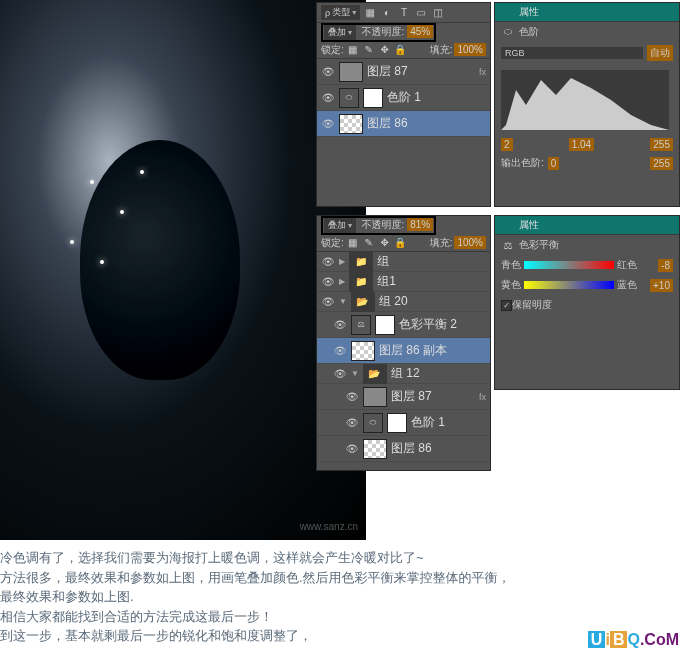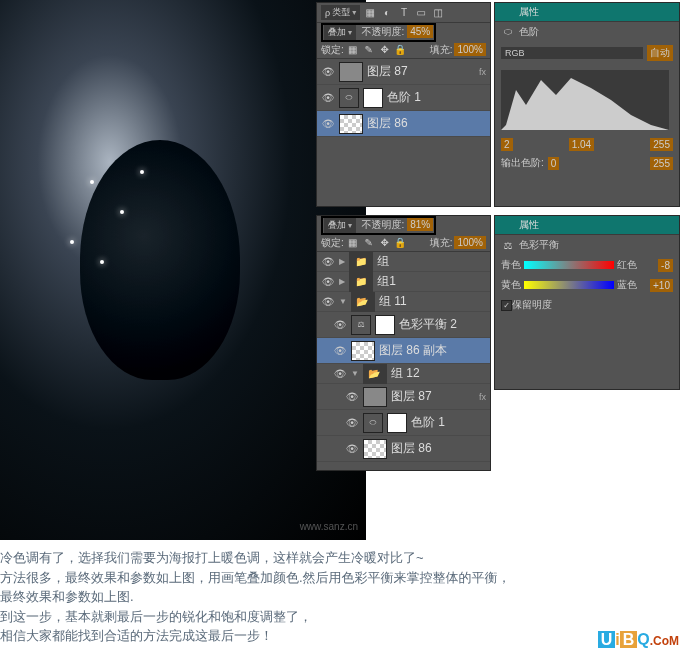--- a/index.html
+++ b/index.html
@@ -176,21 +176,21 @@
   <div class="layer folder">
     <span class="eye">👁</span>
     <span class="arrow">▶</span>
     <div class="thumb folder-ico">📁</div>
     <span class="layer-name">组1</span>
   </div>
   <div class="layer folder">
     <span class="eye">👁</span>
     <span class="arrow">▼</span>
     <div class="thumb folder-ico">📂</div>
-    <span class="layer-name">组 11</span>
+    <span class="layer-name">组 20</span>
   </div>
   <div class="layer indent1">
     <span class="eye">👁</span>
     <div class="thumb-adj">⚖</div>
     <div class="thumb-mask"></div>
     <span class="layer-name">色彩平衡 2</span>
   </div>
   <div class="layer indent1 selected">
     <span class="eye">👁</span>
     <div class="thumb trans"></div>
@@ -242,19 +242,19 @@
   <div class="cb-row">
     <span class="checkbox">✓</span>
     <span>保留明度</span>
   </div>
 </div>
 
 <div class="bottom-text">
   <div>冷色调有了，选择我们需要为海报打上暖色调，这样就会产生冷暖对比了~</div>
   <div>方法很多，最终效果和参数如上图，用画笔叠加颜色.然后用色彩平衡来掌控整体的平衡，</div>
   <div>最终效果和参数如上图.</div>
+  <div>相信大家都能找到合适的方法完成这最后一步！</div>
   <div>到这一步，基本就剩最后一步的锐化和饱和度调整了，</div>
-  <div>相信大家都能找到合适的方法完成这最后一步！</div>
 </div>
 
 <div class="logo">
-  <span class="u">U</span><span class="i">i</span><span class="b">B</span><span class="q">Q</span><span style="color:#c2410c;font-size:12px">.CoM</span>
+  <span class="u">U</span><span class="i">i</span><span class="b">B</span><span class="q">Q</span><span style="color:#701a75;font-size:16px">.CoM</span>
 </div>
 
 </body></html>

